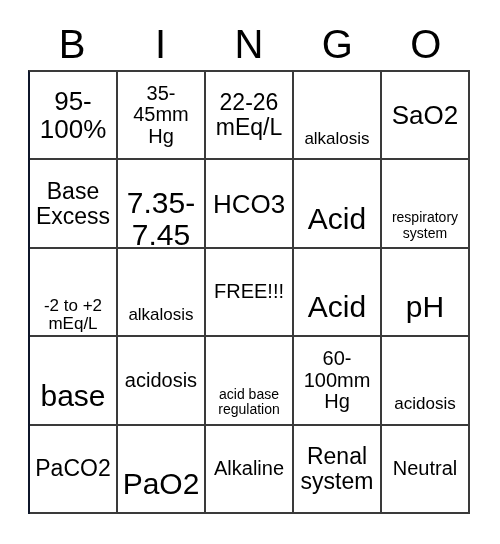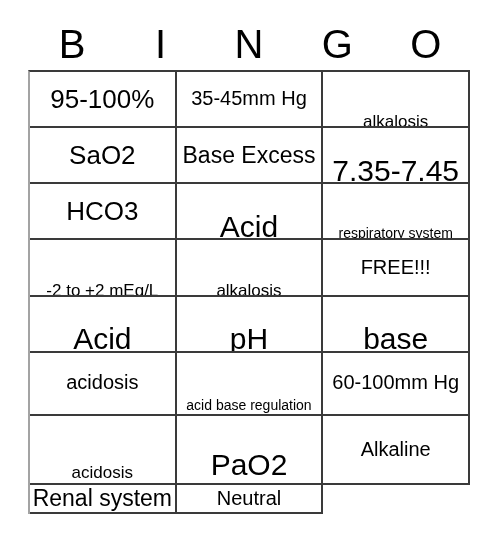--- a/index.html
+++ b/index.html
@@ -38,24 +38,24 @@
     font-weight: 400;
     line-height: 1;
     letter-spacing: 0;
   }
 
   
   .grid {
     width: 442px;
     height: 444px;
     border-top: 2px solid #3a3a3a;
-    border-left: 2px solid #a3a3a3;
+    border-left: 2px solid #0f172a;
     box-sizing: border-box;
     display: grid;
-    grid-template-columns: repeat(3, 1fr);
+    grid-template-columns: repeat(5, 1fr);
     grid-template-rows: repeat(5, 1fr);
   }
   .cell {
     border-right: 2px solid #3a3a3a;
     border-bottom: 2px solid #3a3a3a;
     box-sizing: border-box;
     background: #ffffff;
     display: flex;
     align-items: center;
     justify-content: center;
@@ -90,20 +90,23 @@
     <div class="header-cell">O</div>
   </div>
 
   <div class="grid">
 
     <div class="cell fs-xl">
         <span>95-100%</span>
       </div>
     <div class="cell fs-md">
         <span>35-45mm Hg</span>
+      </div>
+    <div class="cell fs-lg">
+        <span>22-26 mEq/L</span>
       </div>
     <div class="cell fs-sm">
         <span>alkalosis</span>
       </div>
     <div class="cell fs-xl">
         <span>SaO2</span>
       </div>
 
     <div class="cell fs-lg">
         <span>Base Excess</span>
@@ -146,20 +149,23 @@
     <div class="cell fs-xs">
         <span>acid base regulation</span>
       </div>
     <div class="cell fs-md">
         <span>60-100mm Hg</span>
       </div>
     <div class="cell fs-sm">
         <span>acidosis</span>
       </div>
 
+    <div class="cell fs-lg">
+        <span>PaCO2</span>
+      </div>
     <div class="cell fs-xxl">
         <span>PaO2</span>
       </div>
     <div class="cell fs-md">
         <span>Alkaline</span>
       </div>
     <div class="cell fs-lg">
         <span>Renal system</span>
       </div>
     <div class="cell fs-md">

